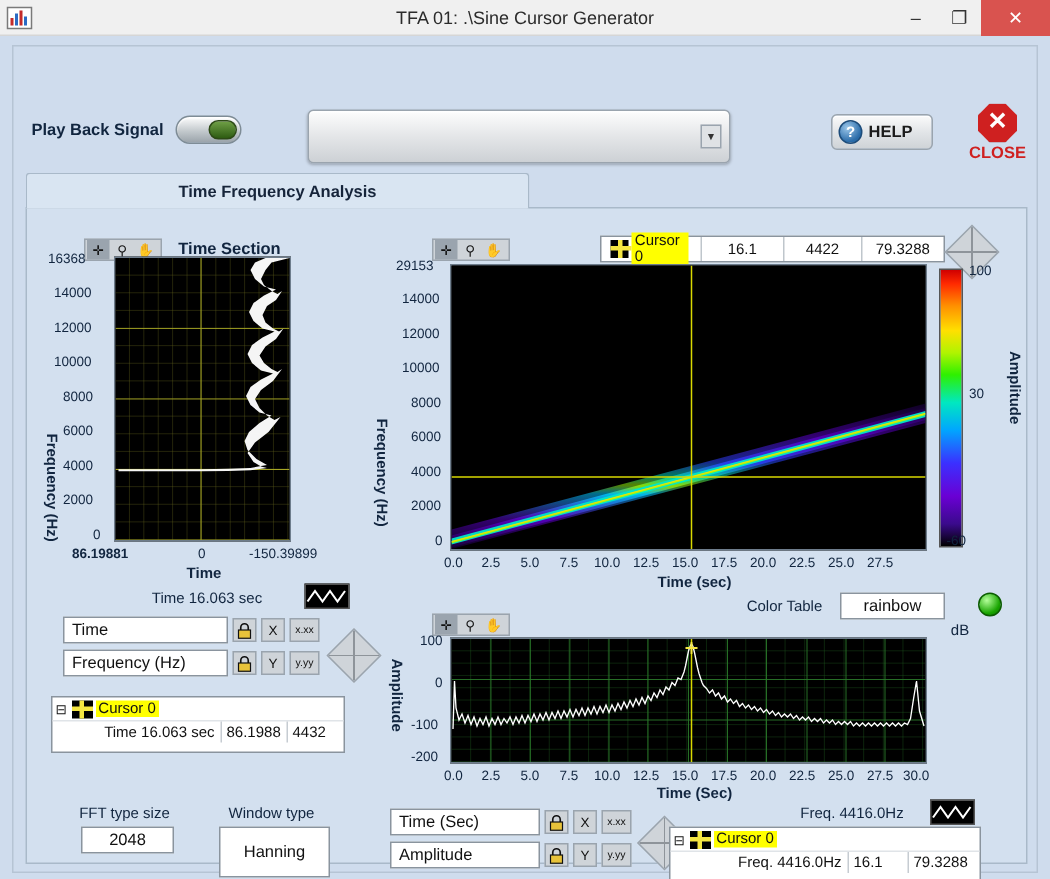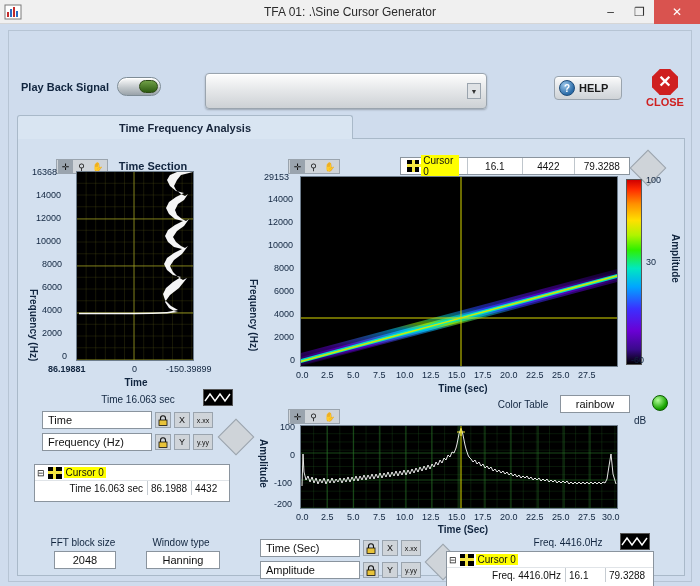--- a/index.html
+++ b/index.html
@@ -323,24 +323,24 @@
         <span class="cl-glyph" style="margin-left:3px;"></span>
         <span class="cl-name">Cursor 0</span>
       </div>
       <div class="cb-row" style="border-top:1px solid #e0e4e8;">
         <span style="width:112px; text-align:right; padding-right:4px;">Time 16.063 sec</span>
         <span class="cb-div" style="width:44px;">86.1988</span>
         <span class="cb-div" style="width:38px;">4432</span>
       </div>
     </div>
 
-    <div class="fieldlabel" style="left:20px; top:398px; width:90px;">FFT block size</div>
+    <div class="fieldlabel" style="left:20px; top:398px; width:90px;">FFT type size</div>
     <div class="valbox" style="left:36px; top:412px; width:62px; height:18px;">2048</div>
     <div class="fieldlabel" style="left:118px; top:398px; width:90px;">Window type</div>
-    <div class="valbox" style="left:128px; top:412px; width:74px; height:18px;">Hanning</div>
+    <div class="valbox" style="left:128px; top:412px; width:74px; height:34px;">Hanning</div>
 
     <div class="palette" style="left:270px; top:20px;">
       <div class="pal-ic on">✛</div>
       <div class="pal-ic">⚲</div>
       <div class="pal-ic">✋</div>
     </div>
 
     <div class="cursorlegend" style="left:382px; top:18px; width:230px;">
       <span class="cl-glyph"></span>
       <span class="cl-name">Cursor 0</span>

